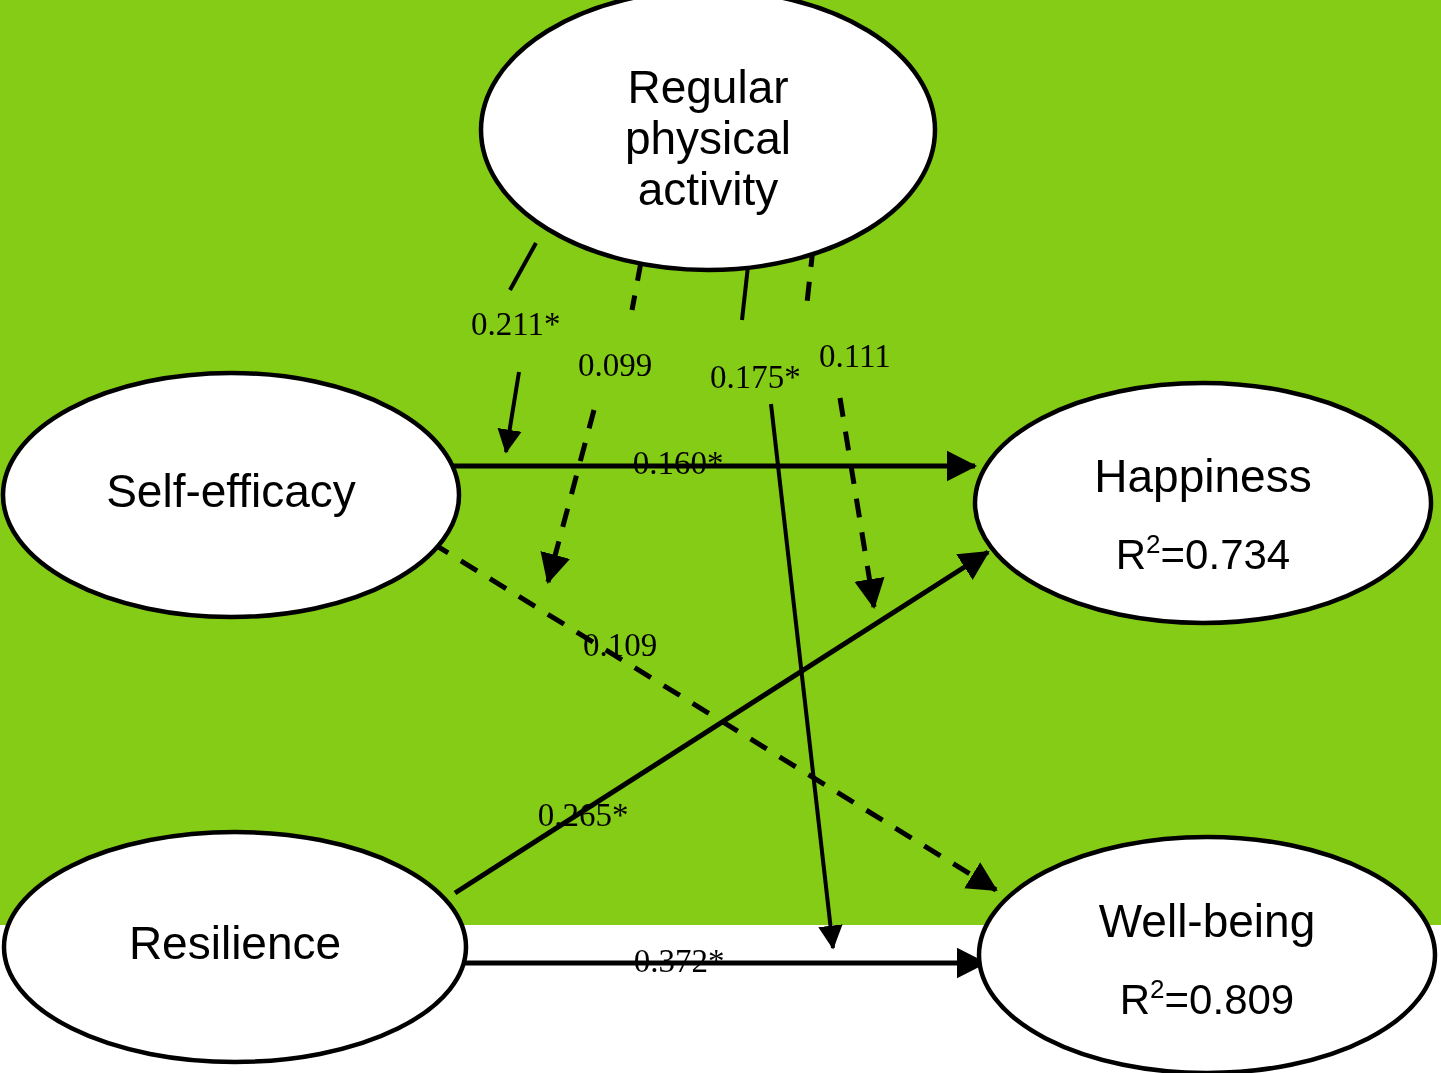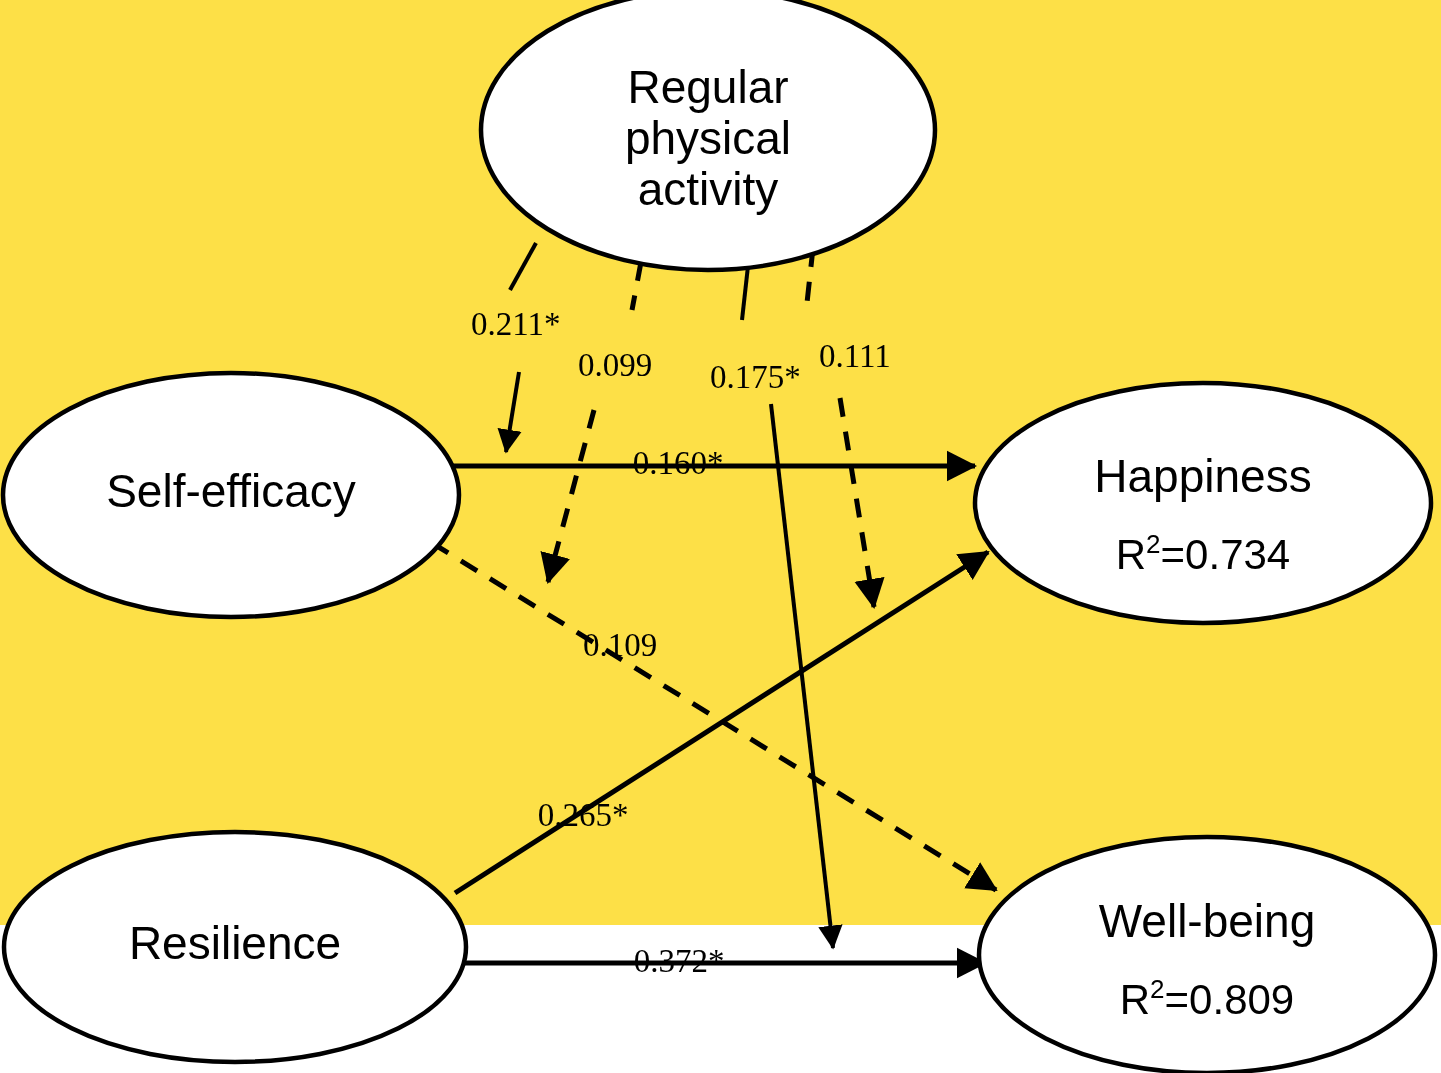--- a/index.html
+++ b/index.html
@@ -11,21 +11,21 @@
   body {
     width: 1441px;
     height: 1073px;
     overflow: hidden;
     font-family: "Liberation Sans", sans-serif;
   }
   #diagram-root {
     position: relative;
     width: 1441px;
     height: 925px;
-    background: #fde047;
+    background: #84cc16;
   }
   svg#sem-svg {
     display: block;
     width: 1441px;
     height: 1073px;
   }
   .node-ellipse {
     fill: #ffffff;
     stroke: #000000;
     stroke-width: 4.5;

